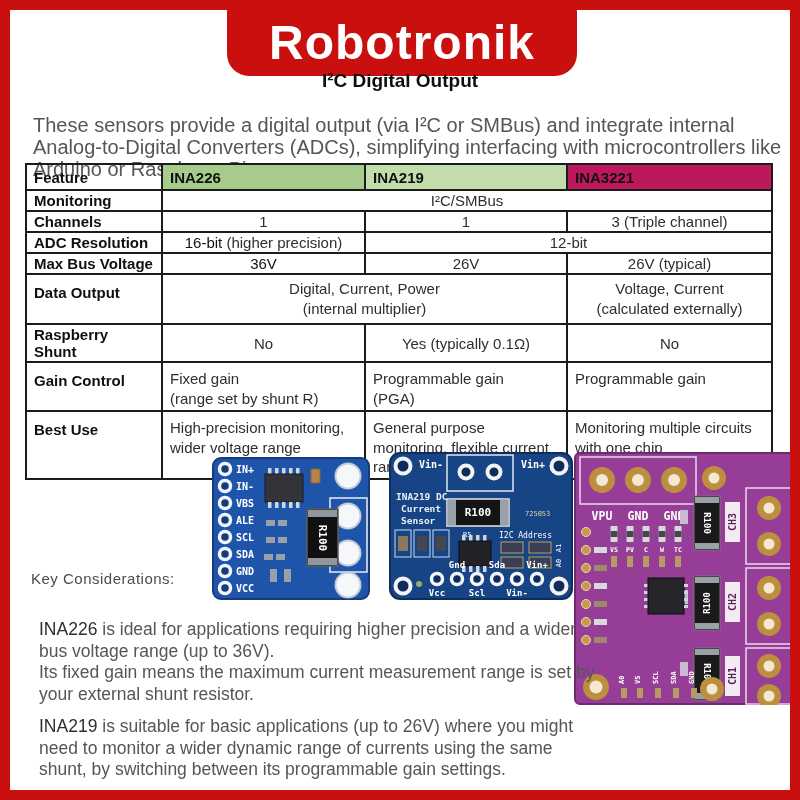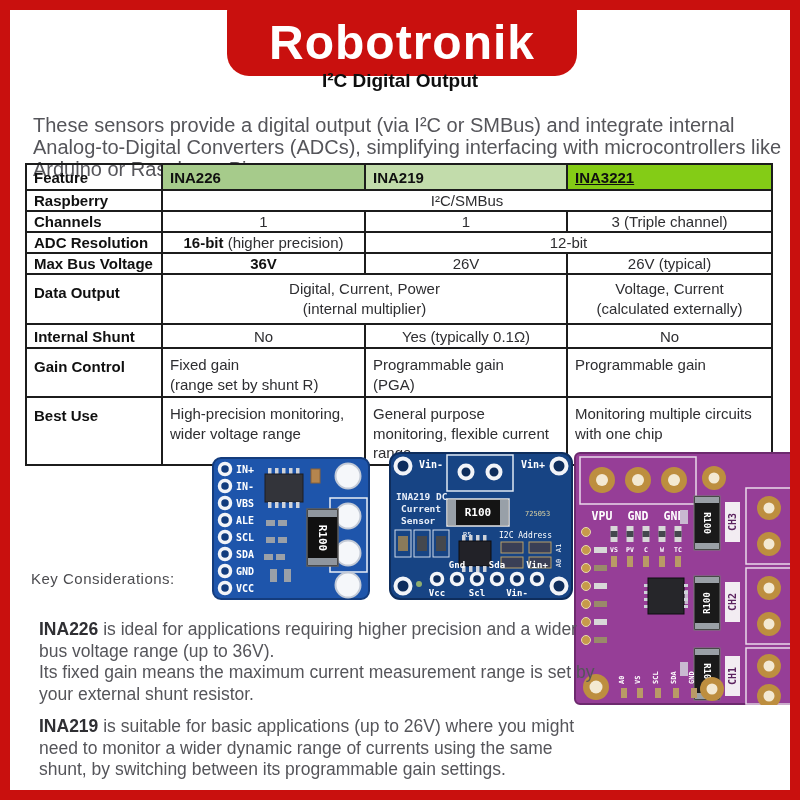--- a/index.html
+++ b/index.html
@@ -19,25 +19,25 @@
   
   table.cmp{position:absolute;left:15px;top:153px;width:746px;
             border-collapse:collapse;table-layout:fixed;
             font-size:15px;color:#2e2e31;}
   table.cmp th,table.cmp td{border:2px solid #1c1c1c;padding:1px 7px;}
   table.cmp th{text-align:left;font-weight:bold;color:#101010;margin-left:12px;}
   table.cmp td{text-align:center;}
   tr.hd th{height:22px;}
   th.g1{background:#a6cb8b;text-align:center;}
   th.g2{background:#c2dcab;text-align:center;}
-  th.g3{background:#84cc16;text-align:center;text-decoration:underline;}
+  th.g3{background:#be185d;text-align:center;}
   tr.r1{height:20px;} tr.tall td div{line-height:20px;}
   tr.vtop th{vertical-align:top;padding-top:9px;}
   tr.lft td{text-align:left;vertical-align:top;line-height:19.5px;padding-top:6px;}
-  td.bold,b{font-weight:bold;color:#111;}
+  td.bold,b{font-weight:normal;color:#111;}
   
   .board{position:absolute;}
   svg text{font-family:"DejaVu Sans Mono",monospace;}
   
   .key-heading{position:absolute;left:13px;top:560px;font-size:15px;
                color:#4c4c50;letter-spacing:.5px;margin-left:8px;}
   .para{position:absolute;left:13px;width:562px;margin:16px;
         font-size:17.5px;line-height:21.5px;color:#55555a;}
   .p1{top:593px;} .p2{top:690px;}
   .para b{color:#2f2f33;}
@@ -62,21 +62,21 @@
         <col style="width:205px">
       </colgroup>
     <tbody>
         <tr class="hd">
       <th>Feature</th>
       <th class="g1">INA226</th>
       <th class="g2">INA219</th>
       <th class="g3">INA3221</th>
     </tr>
     <tr class="r1">
-      <th>Raspberry</th>
+      <th>Monitoring</th>
       <td colspan="3">I²C/SMBus</td>
     </tr>
     <tr class="r1">
       <th>Channels</th>
       <td>1</td>
       <td>1</td>
       <td>3 (Triple channel)</td>
     </tr>
     <tr class="r1">
       <th>ADC Resolution</th>
@@ -94,21 +94,21 @@
       <td colspan="2">
         <div>Digital, Current, Power</div>
         <div>(internal multiplier)</div>
       </td>
       <td>
         <div>Voltage, Current</div>
         <div>(calculated externally)</div>
       </td>
     </tr>
     <tr class="r1" style="height:24px">
-      <th>Internal Shunt</th>
+      <th>Raspberry Shunt</th>
       <td>No</td>
       <td>Yes (typically 0.1Ω)</td>
       <td>No</td>
     </tr>
     <tr class="tall vtop lft" style="height:42px">
       <th>Gain Control</th>
       <td>
         <div>Fixed gain</div>
         <div>(range set by shunt R)</div>
       </td>

